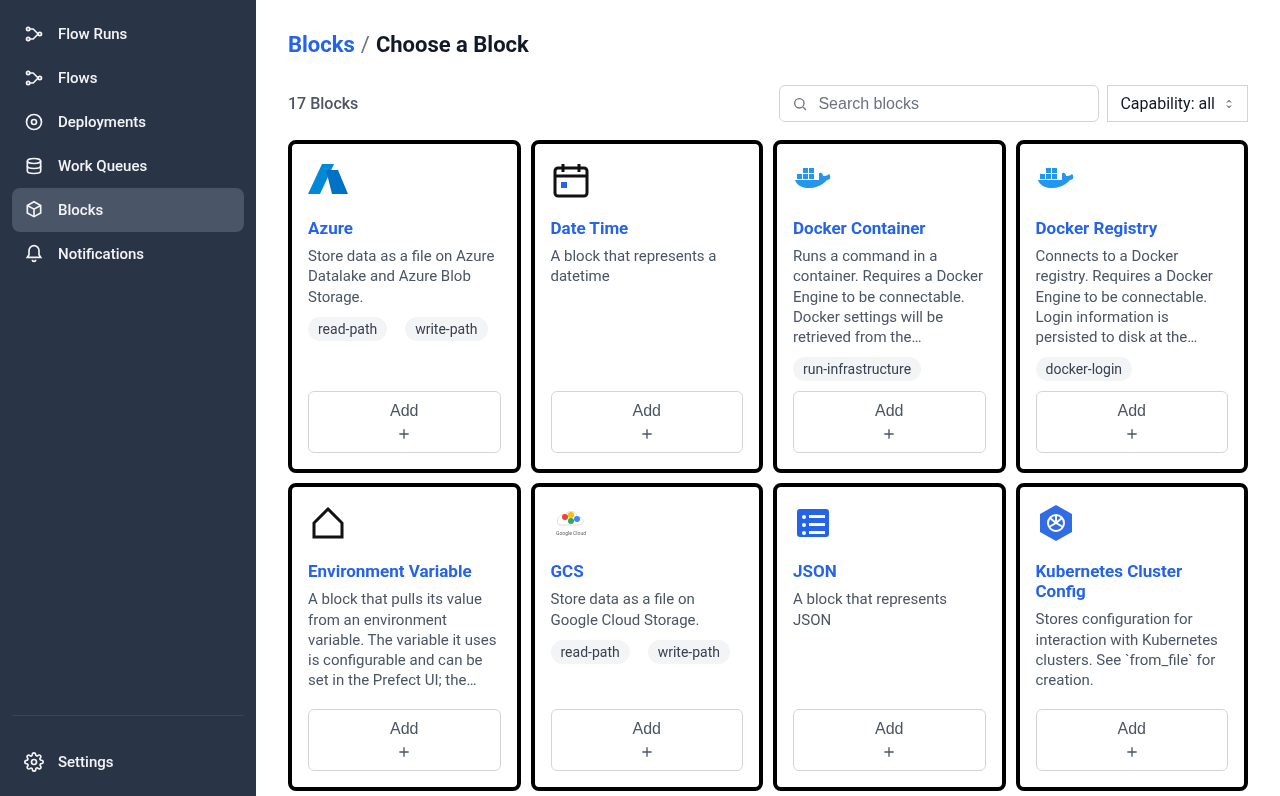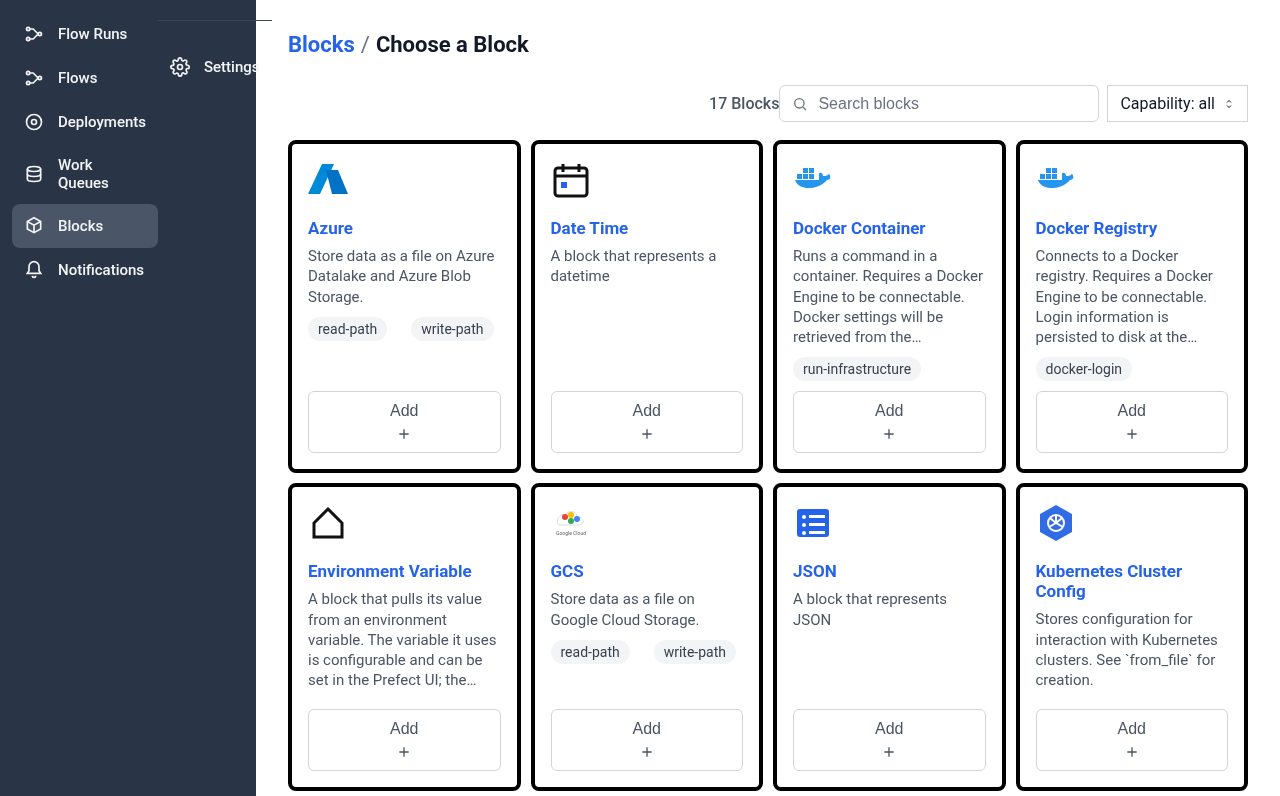--- a/index.html
+++ b/index.html
@@ -10,21 +10,21 @@
   display: flex;
   width: 1280px;
   height: 796px;
   overflow: hidden;
 }
 .sidebar {
   width: 256px;
   background: #2a3447;
   color: #fff;
   display: flex;
-  flex-direction: row;
+  flex-direction: column;
   padding: 12px;
   flex-shrink: 0;
 }
 .sidebar-nav { flex: 1; }
 .sidebar-item {
   display: flex;
   align-items: center;
   gap: 14px;
   padding: 12px 12px;
   border-radius: 8px;
@@ -49,21 +49,21 @@
   font-weight: 700;
   color: #111827;
   margin-bottom: 28px;
 }
 .breadcrumb a { color: #2563eb; text-decoration: none; }
 .breadcrumb-sep { color: #6b7280; padding: 0 6px; font-weight: 400;}
 
 .controls {
   display: flex;
   align-items: center;
-  justify-content: flex-end;
+  justify-content: space-between;
   margin-bottom: 18px;
 }
 .block-count {
   color: #4b5563;
   font-size: 16px;
   font-weight: 500;
 }
 .controls-right { display: flex; gap: 8px; }
 .search-wrap {
   display: flex;
@@ -131,21 +131,21 @@
   line-height: 1.35;
   margin-bottom: 10px;
   overflow: hidden;
   display: -webkit-box;
   -webkit-line-clamp: 5;
   -webkit-box-orient: vertical;
 }
 .card-tags {
   display: flex;
   flex-wrap: wrap;
-  gap: 24px;
+  gap: 18px;
   margin-bottom: 10px;
 }
 .tag {
   background: #f3f4f6;
   color: #374151;
   font-size: 14px;
   padding: 4px 10px;
   border-radius: 999px;
 }
 .card-spacer { flex: 1; }

